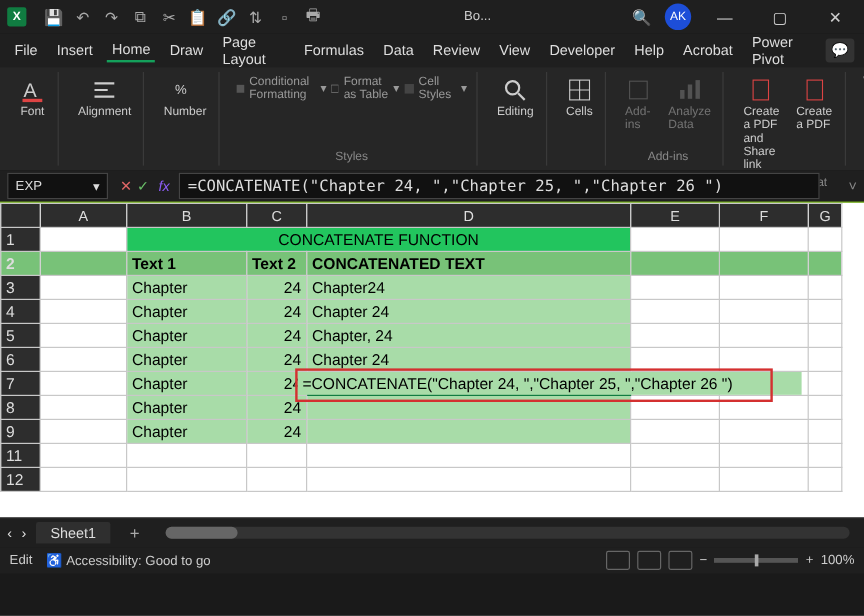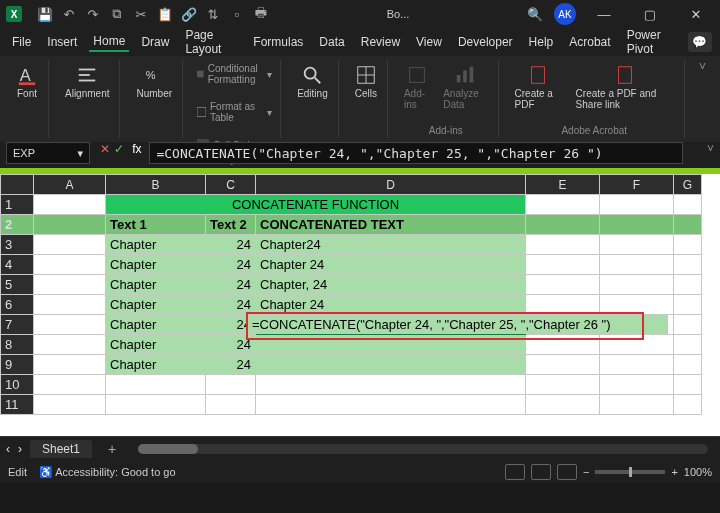--- a/index.html
+++ b/index.html
@@ -20,30 +20,30 @@
 .menu-right{margin-left:auto;display:flex;gap:6px}
 .menu-sq{width:24px;height:20px;background:#333;border-radius:3px;display:flex;align-items:center;justify-content:center;color:#ccc;font-size:12px}
 .ribbon{height:78px;background:#262626;display:flex;padding:4px 6px;gap:6px}
 .rgroup{display:flex;flex-direction:column;align-items:center;justify-content:space-between;padding:2px 6px;border-right:1px solid #3a3a3a}
 .rgroup:last-child{border-right:none}
 .rgroup-label{font-size:10px;color:#888;margin-top:2px}
 .rgroup-icons{display:flex;gap:6px;align-items:flex-start}
 .big-icon{display:flex;flex-direction:column;align-items:center;gap:2px;color:#ccc;font-size:10px;padding:2px 4px;cursor:pointer}
 .big-icon svg{width:22px;height:22px}
 .big-icon.dim{opacity:0.45}
-.mini-btns{display:flex;flex-direction:column;gap:14px;font-size:10px;color:#999}
+.mini-btns{display:flex;gap:0;font-size:10px;color:#999}
 .mini-btn{display:flex;align-items:center;gap:4px;padding:1px 2px}
 .mini-btn svg{width:12px;height:12px}
 .collapse-caret{margin-left:auto;padding:0 8px;color:#888}
-.formula-row{height:26px;background:#1f1f1f;display:flex;align-items:flex-start;border-bottom:6px solid #84cc16}
+.formula-row{height:26px;background:#1f1f1f;display:flex;align-items:center;border-bottom:1px solid #84cc16}
 .namebox{width:70px;height:20px;background:#111;border:1px solid #444;color:#ddd;font-size:11px;padding:0 6px;display:flex;align-items:center;justify-content:space-between;margin:0 6px}
 .fx-icons{display:flex;gap:4px;padding:0 4px;color:#bbb;font-size:12px}
 .fx-x{color:#e06666}
 .fx-check{color:#6abf69}
-.fx-label{color:#ffffff;padding:0 4px}
+.fx-label{font-style:italic;color:#8b5cf6;padding:0 4px}
 .formula-input{flex:1;height:20px;background:#111;border:1px solid #444;color:#ddd;font-family:Consolas,monospace;font-size:13px;padding:0 6px;display:flex;align-items:center;margin-right:18px}
 .sheet-area{background:#fff;color:#000;position:relative;height:262px;overflow:hidden}
 .grid{border-collapse:collapse;table-layout:fixed;font-size:13px}
 .grid th,.grid td{border:1px solid #c8c8c8;padding:0 4px;height:19px;text-align:left;overflow:hidden;white-space:nowrap}
 .grid th{background:#2d2d2d;color:#ddd;font-weight:normal;text-align:center;font-size:12px}
 .rowhdr{background:#2d2d2d;color:#ddd;text-align:center;width:24px}
 .col-A{width:72px}.col-B{width:100px}.col-C{width:50px}.col-D{width:270px}.col-E{width:74px}.col-F{width:74px}.col-G{width:28px}
 .title-row td.merged{background:#22c55e;text-align:center;font-weight:normal;color:#000}
 .hdr-row td{background:#78c278;font-weight:bold}
 .data-row td.c-b,.data-row td.c-c,.data-row td.c-d{background:#a8dca8}
@@ -188,27 +188,27 @@
         </div>
     </div>
     <span class="rgroup-label">Add-ins</span>
   </div>
   <div class="rgroup">
     <div class="rgroup-icons">
       <div class="big-icon">
           <svg viewBox="0 0 24 24">
             <rect x="5" y="3" width="14" height="18" fill="none" stroke="#d44"></rect>
           </svg>
-          <span>Create a PDF</span>
+          <span>Create a PDF and Share link</span>
         </div>
       <div class="big-icon">
           <svg viewBox="0 0 24 24">
             <rect x="5" y="3" width="14" height="18" fill="none" stroke="#d44"></rect>
           </svg>
-          <span>Create a PDF and Share link</span>
+          <span>Create a PDF</span>
         </div>
     </div>
     <span class="rgroup-label">Adobe Acrobat</span>
   </div>
   <div class="collapse-caret">˅</div>
 </div>
 
 <div class="formula-row">
   <div class="namebox">
       <span>EXP</span>
@@ -330,31 +330,31 @@
           <td class="rowhdr">9</td>
           <td></td>
           <td class="c-b">Chapter</td>
           <td class="c-c">24</td>
           <td class="c-d"></td>
           <td></td>
           <td></td>
           <td></td>
         </tr>
   <tr>
-          <td class="rowhdr">10</td>
+          <td class="rowhdr">11</td>
           <td></td>
           <td></td>
           <td></td>
           <td></td>
           <td></td>
           <td></td>
           <td></td>
         </tr>
   <tr>
-          <td class="rowhdr">11</td>
+          <td class="rowhdr">12</td>
           <td></td>
           <td></td>
           <td></td>
           <td></td>
           <td></td>
           <td></td>
           <td></td>
         </tr>
 </tbody>
     </table>

